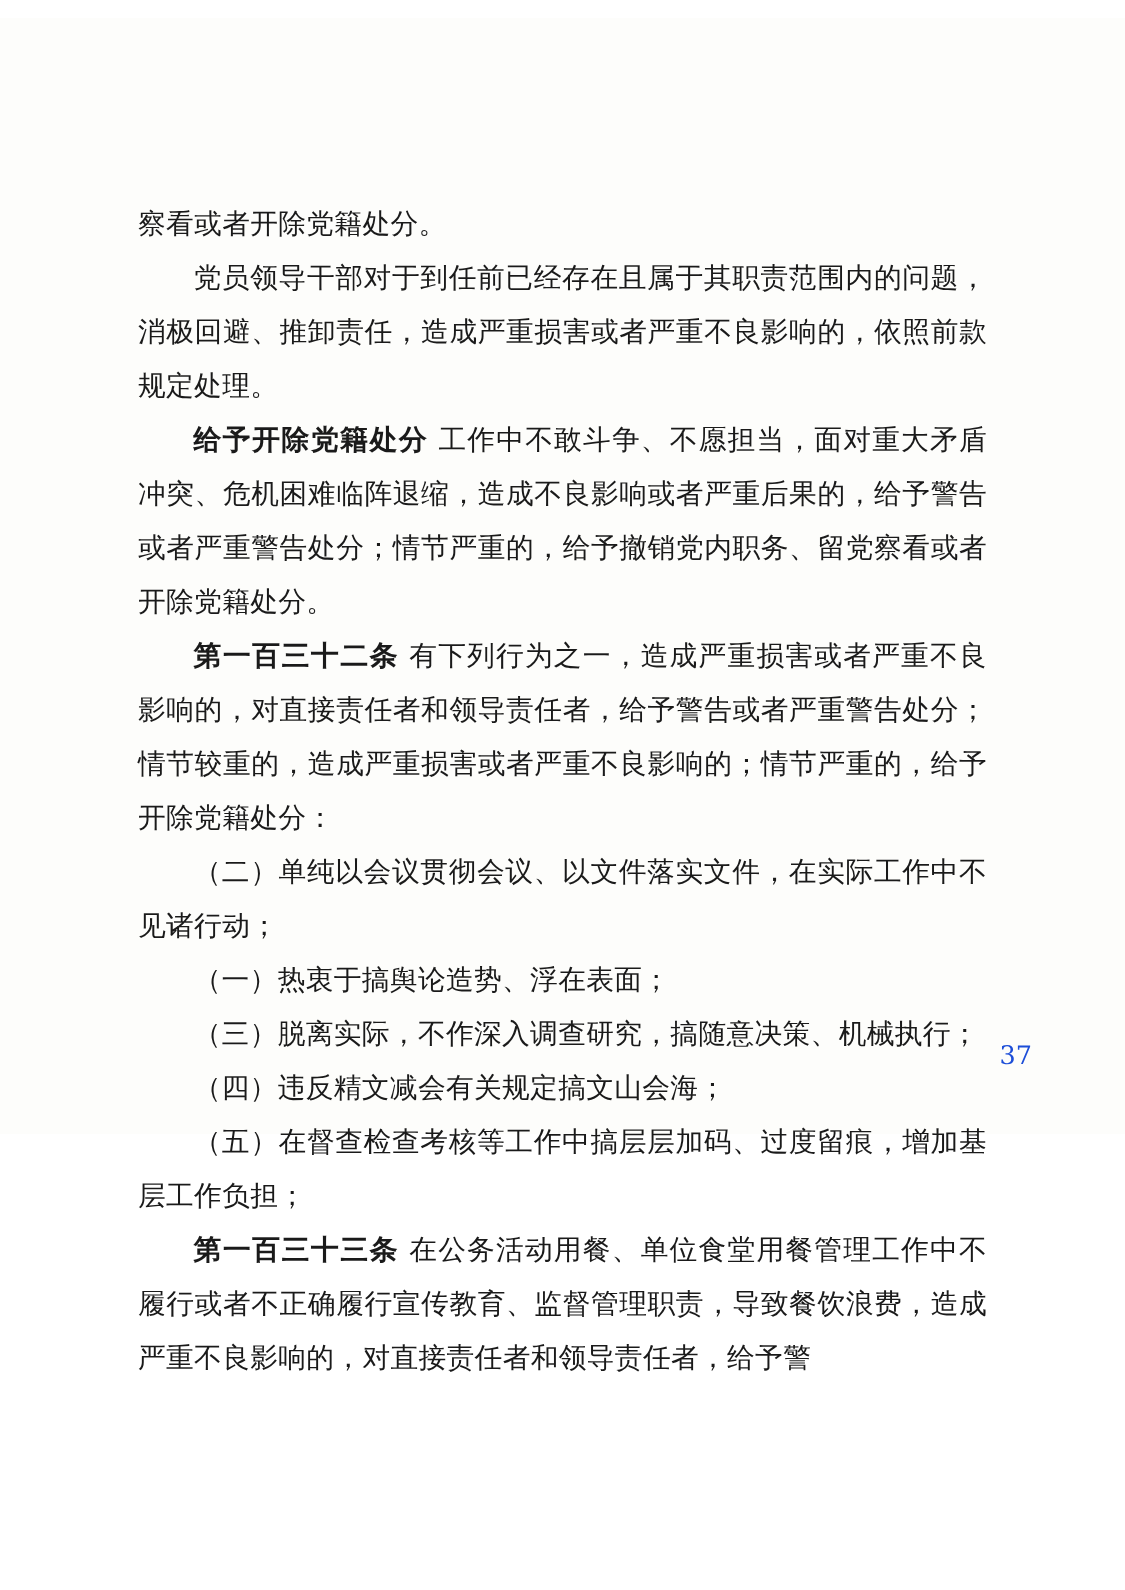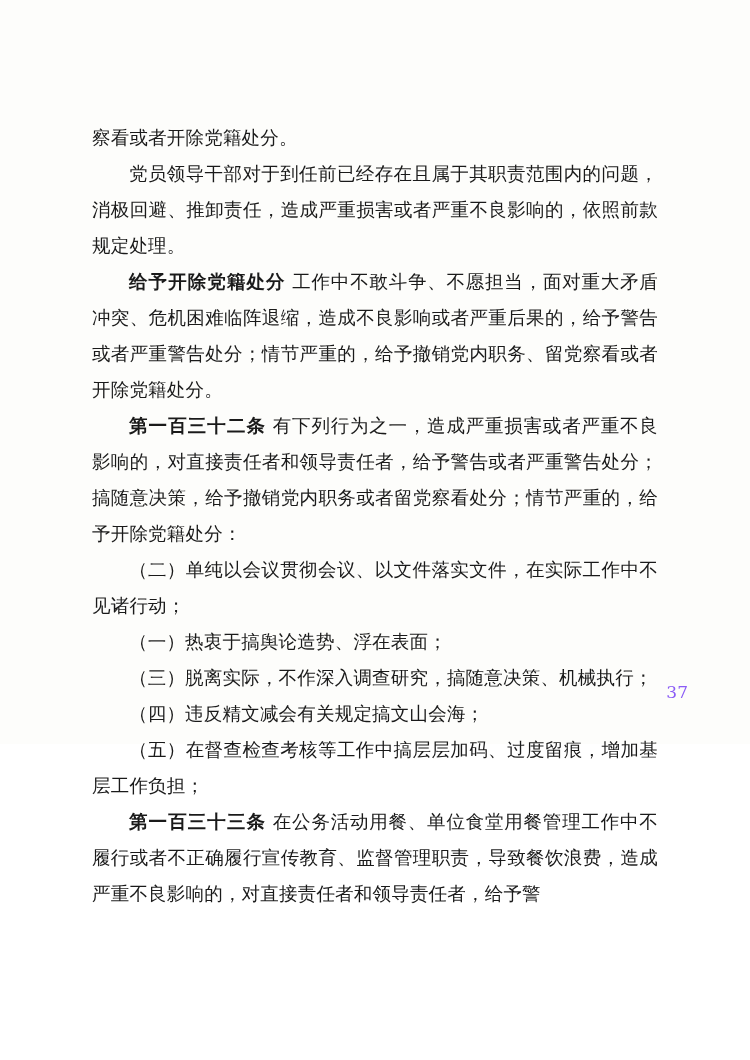--- a/index.html
+++ b/index.html
@@ -10,21 +10,21 @@
     width: 750px;
     height: 1060px;
     background: #ffffff;
     font-family: "DejaVu Serif", "Liberation Serif", serif;
     color: #1a1a1a;
     position: relative;
     overflow: hidden;
   }
   .page {
     position: absolute;
-    top: 0;
+    top: 12px;
     left: 0;
     width: 750px;
     height: 744px;
     background: #fdfdfb;
   }
   .content {
     position: absolute;
     top: 120px;
     left: 92px;
     width: 566px;
@@ -43,21 +43,21 @@
   .artnum {
     font-weight: bold;
     letter-spacing: 0.5px;
   }
   .page-number {
     position: absolute;
     right: 62px;
     bottom: 42px;
     font-size: 17px;
     font-family: "DejaVu Serif", "Liberation Serif", serif;
-    color: #8b5cf6;
+    color: #1d4ed8;
   }
 </style>
 </head>
 <body>
 
 <div class="page">
 
   <div class="content">
 
     <p class="para">
@@ -68,21 +68,21 @@
       <span>党员领导干部对于到任前已经存在且属于其职责范围内的问题，消极回避、推卸责任，造成严重损害或者严重不良影响的，依照前款规定处理。</span>
     </p>
 
     <p class="para indent">
       <span class="artnum">给予开除党籍处分</span>
       <span>工作中不敢斗争、不愿担当，面对重大矛盾冲突、危机困难临阵退缩，造成不良影响或者严重后果的，给予警告或者严重警告处分；情节严重的，给予撤销党内职务、留党察看或者开除党籍处分。</span>
     </p>
 
     <p class="para indent">
       <span class="artnum">第一百三十二条</span>
-      <span>有下列行为之一，造成严重损害或者严重不良影响的，对直接责任者和领导责任者，给予警告或者严重警告处分；搞随意决策，给予撤销党内职务或者留党察看处分；情节严重的，给予开除党籍处分：</span>
+      <span>有下列行为之一，造成严重损害或者严重不良影响的，对直接责任者和领导责任者，给予警告或者严重警告处分；情节较重的，造成严重损害或者严重不良影响的；情节严重的，给予开除党籍处分：</span>
     </p>
 
     <p class="para indent">
       <span>（二）单纯以会议贯彻会议、以文件落实文件，在实际工作中不见诸行动；</span>
     </p>
 
     <p class="para indent">
       <span>（一）热衷于搞舆论造势、浮在表面；</span>
     </p>
 

